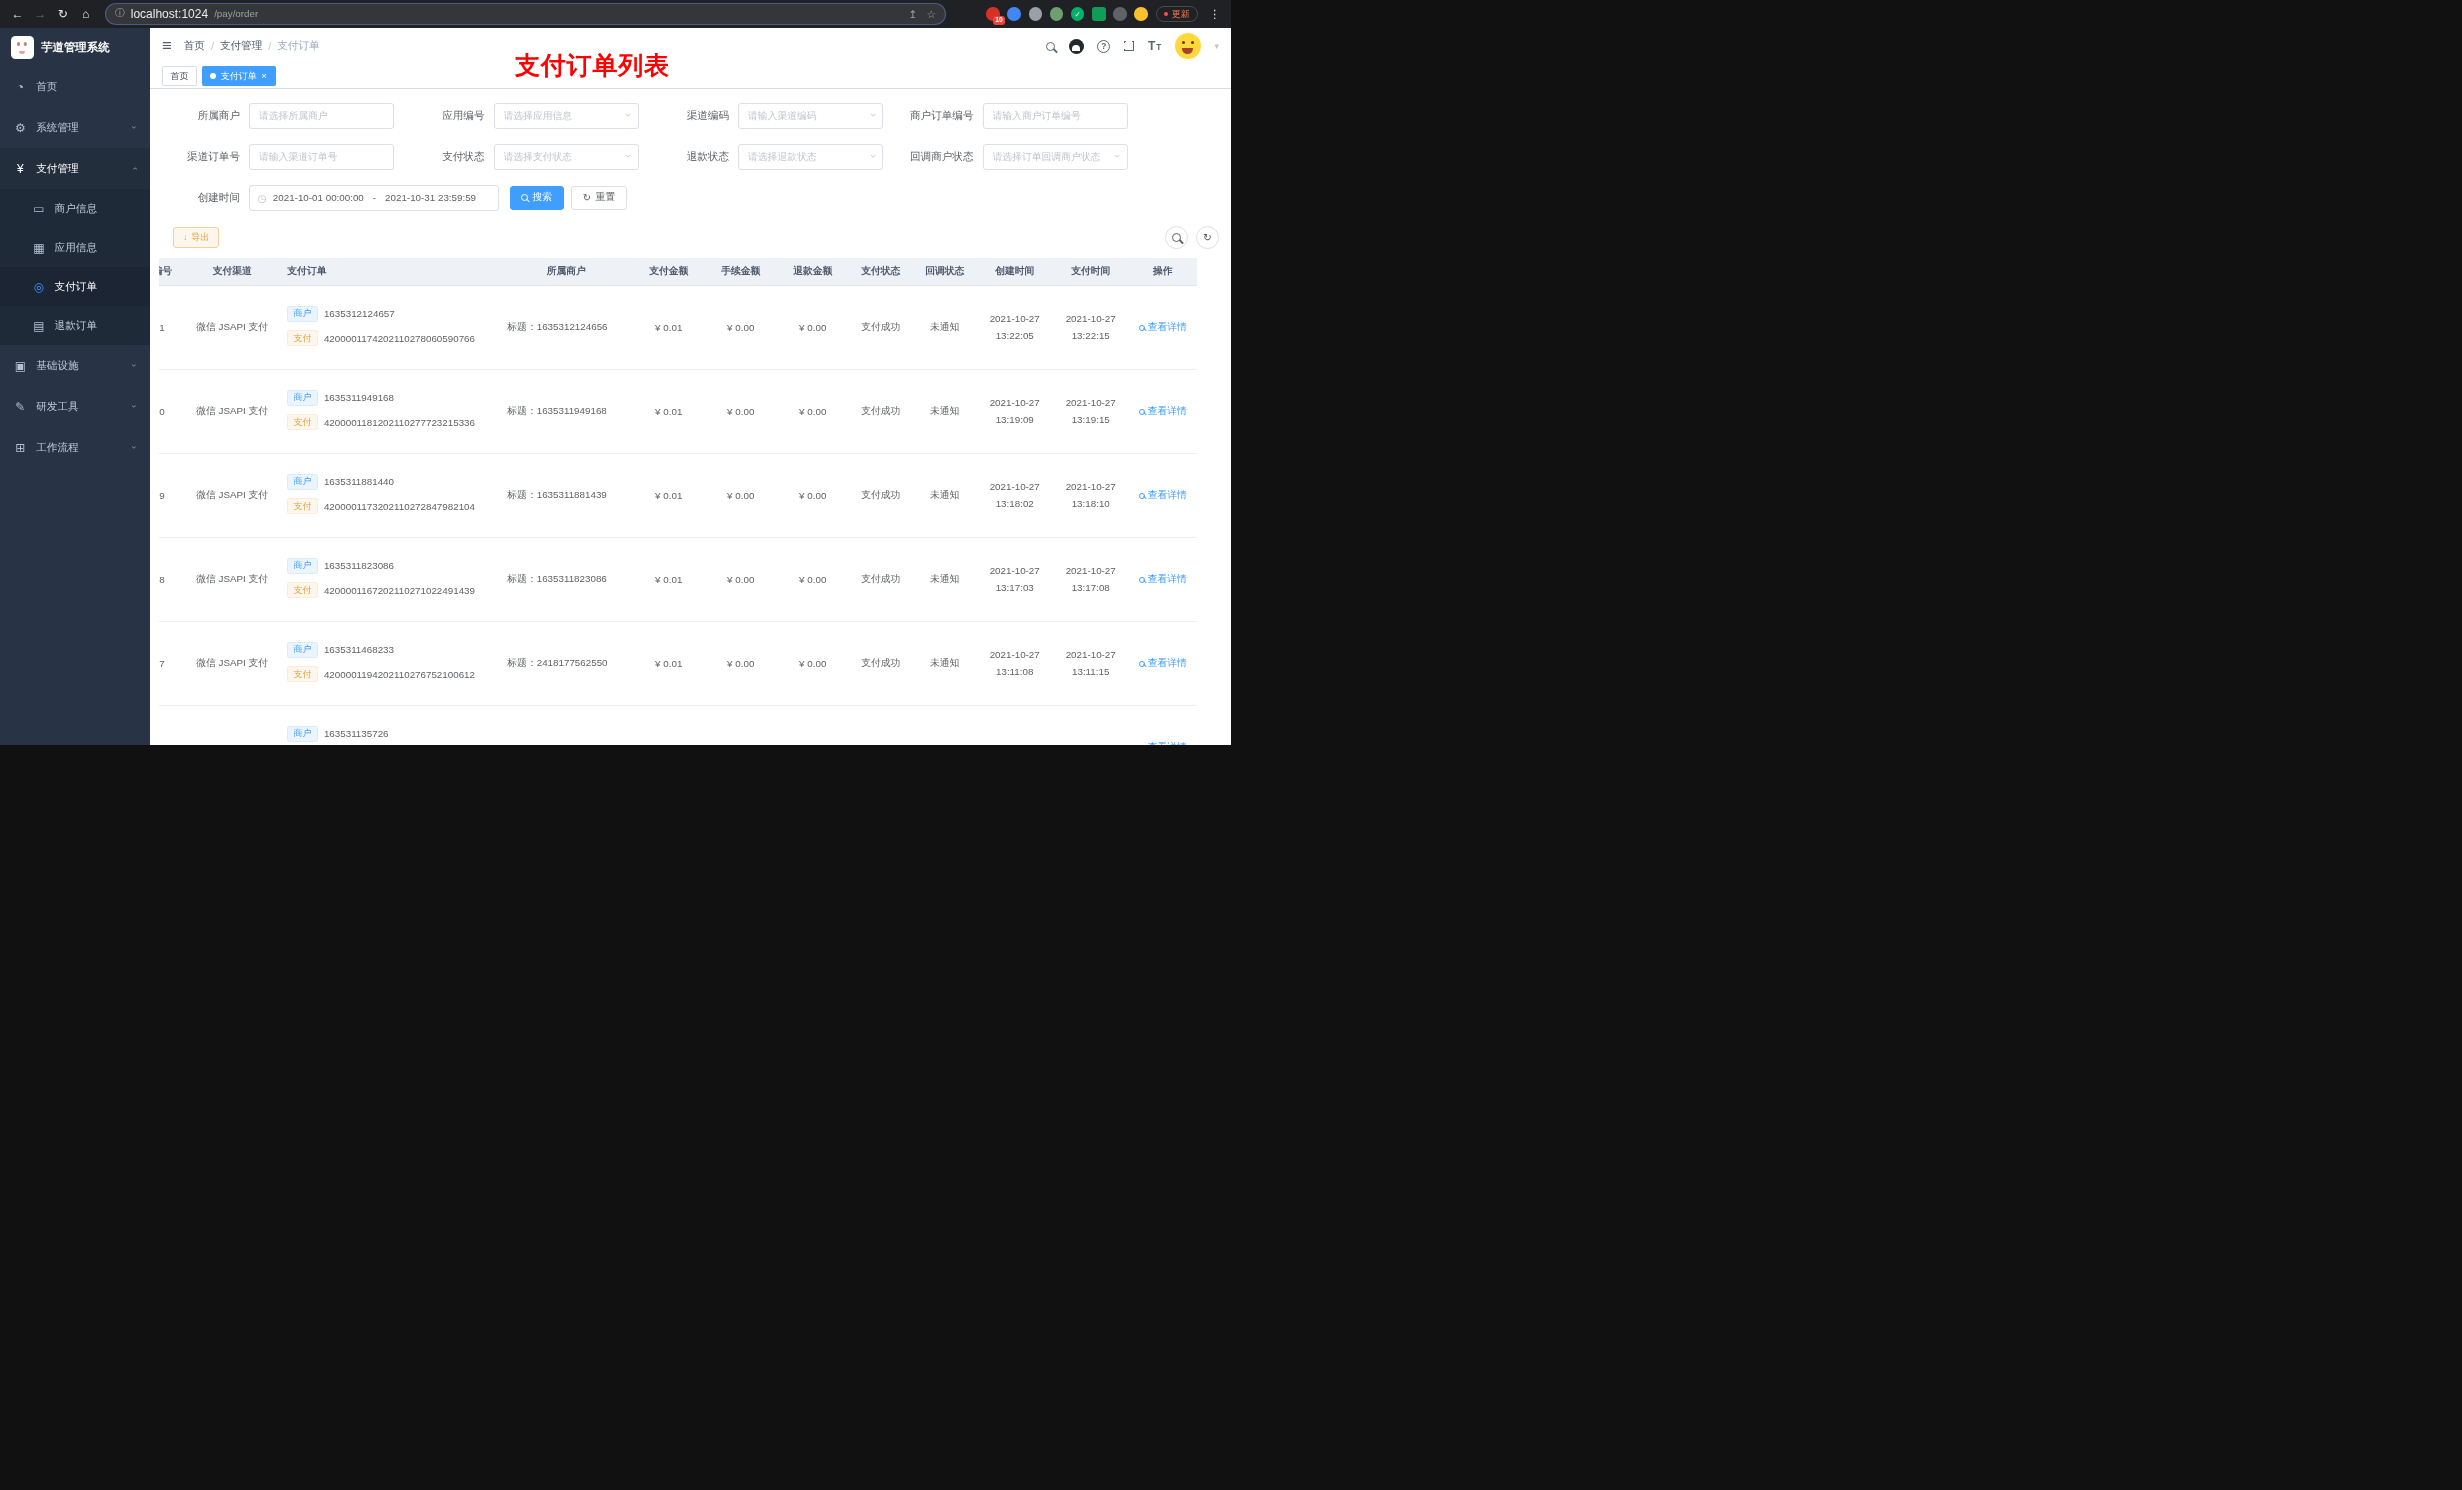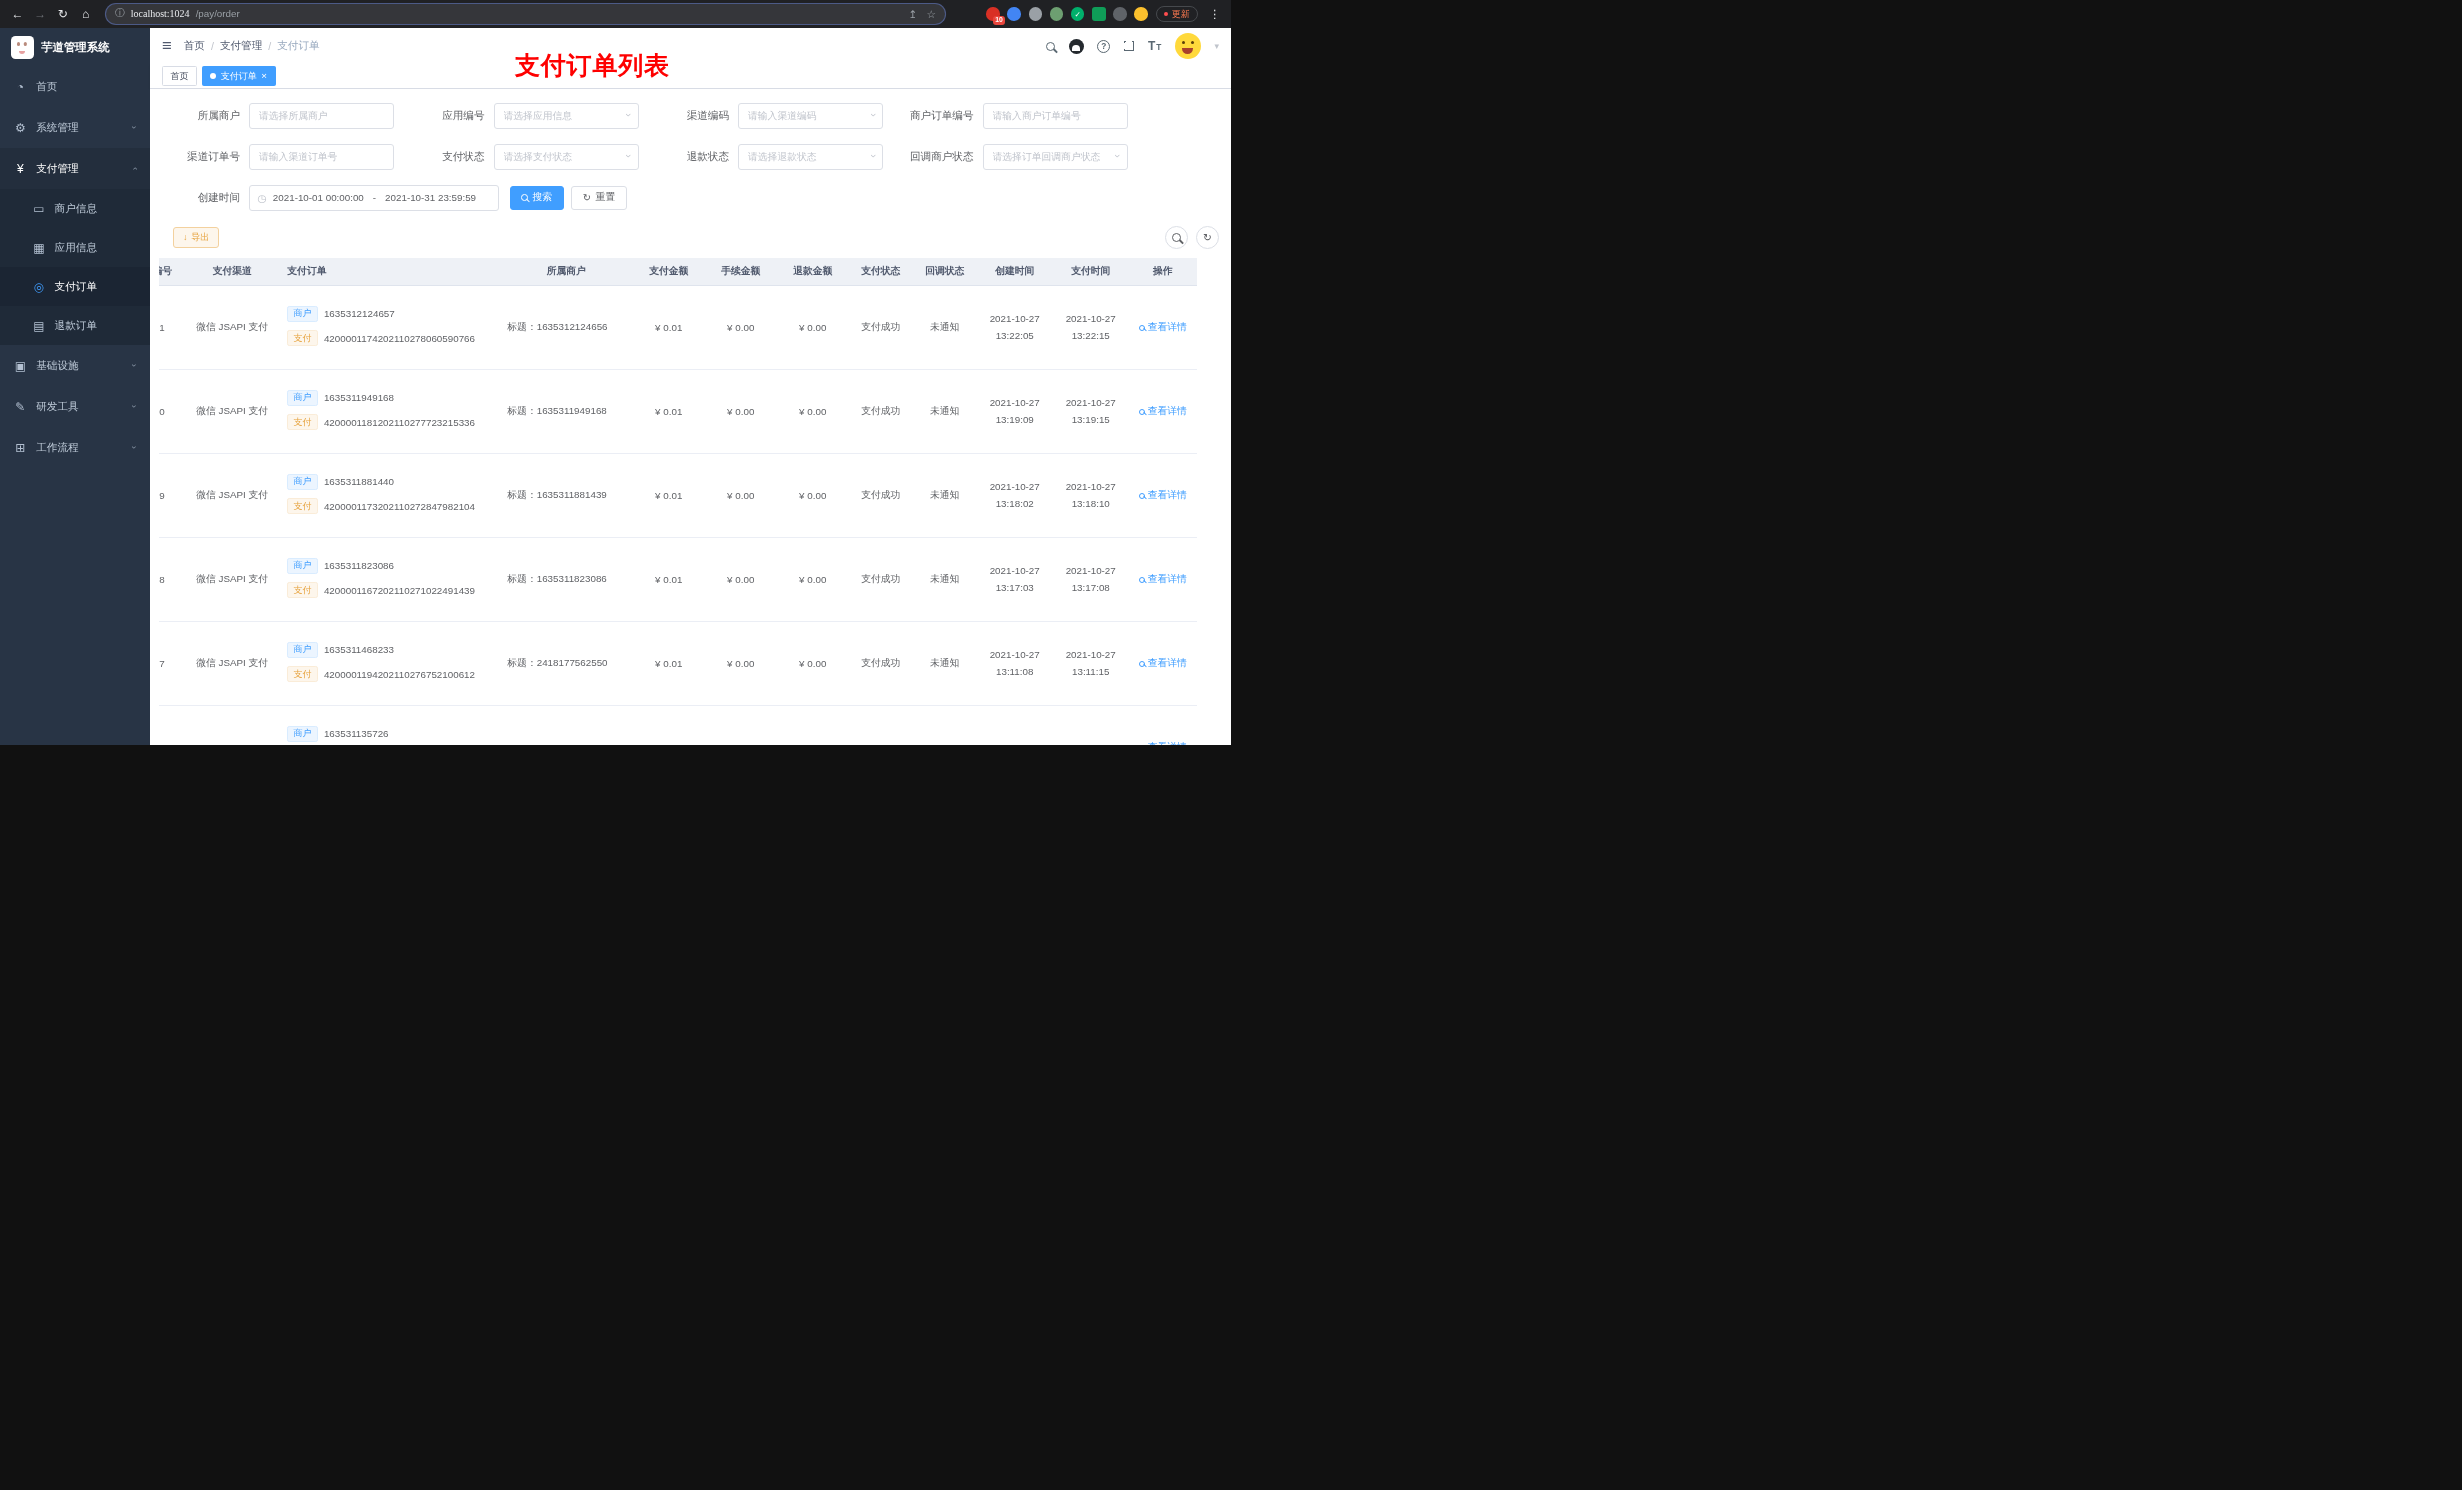--- a/index.html
+++ b/index.html
@@ -9,21 +9,21 @@
 
   
   .browser-bar{height:28px;background:#202124;display:flex;align-items:center;padding:0 7.6px;gap:3px;}
   .nav-ic{width:19.7px;height:19.7px;display:flex;align-items:center;justify-content:center;
           color:#e8eaed;font-size:12px;border-radius:50%;cursor:pointer;flex:0 0 auto;}
   .nav-ic.dim{color:#6b6f74;}
   .url-bar{width:839px;height:20.4px;margin-left:7.6px;background:#35363a;border-radius:10.6px;
            display:flex;align-items:center;padding:0 9px;gap:6px;
            box-shadow:0 0 0 1.1px rgba(130,160,255,.45);}
   .info-ic{color:#9aa0a6;font-size:9.8px;}
-  .url-host{color:#e8eaed;font-size:10px;font-family:Liberation Serif, serif;}
+  .url-host{color:#e8eaed;font-size:12px;}
   .url-path{color:#9aa0a6;font-size:9.8px;flex:1;}
   .urlbar-right{display:flex;align-items:center;gap:9px;color:#9aa0a6;font-size:10.6px;}
   .ext-area{margin-left:auto;display:flex;align-items:center;gap:7.6px;}
   .ext-ic{width:13.6px;height:13.6px;border-radius:50%;position:relative;display:flex;align-items:center;justify-content:center;
           font-size:7.6px;color:#fff;flex:0 0 auto;cursor:pointer;}
   .ext-ic.sq{border-radius:3px;}
   .ext-badge{position:absolute;right:-5.3px;bottom:-3.8px;background:#e8453c;color:#fff;font-size:6.8px;
              line-height:8.3px;padding:0 2.3px;border-radius:3px;font-weight:700;}
   .update-btn{height:16.7px;border:0.8px solid #46494d;border-radius:9px;display:flex;align-items:center;gap:3.8px;
               padding:0 7.6px;color:#ff7a50;font-size:9px;cursor:pointer;background:#202124;white-space:nowrap;}

